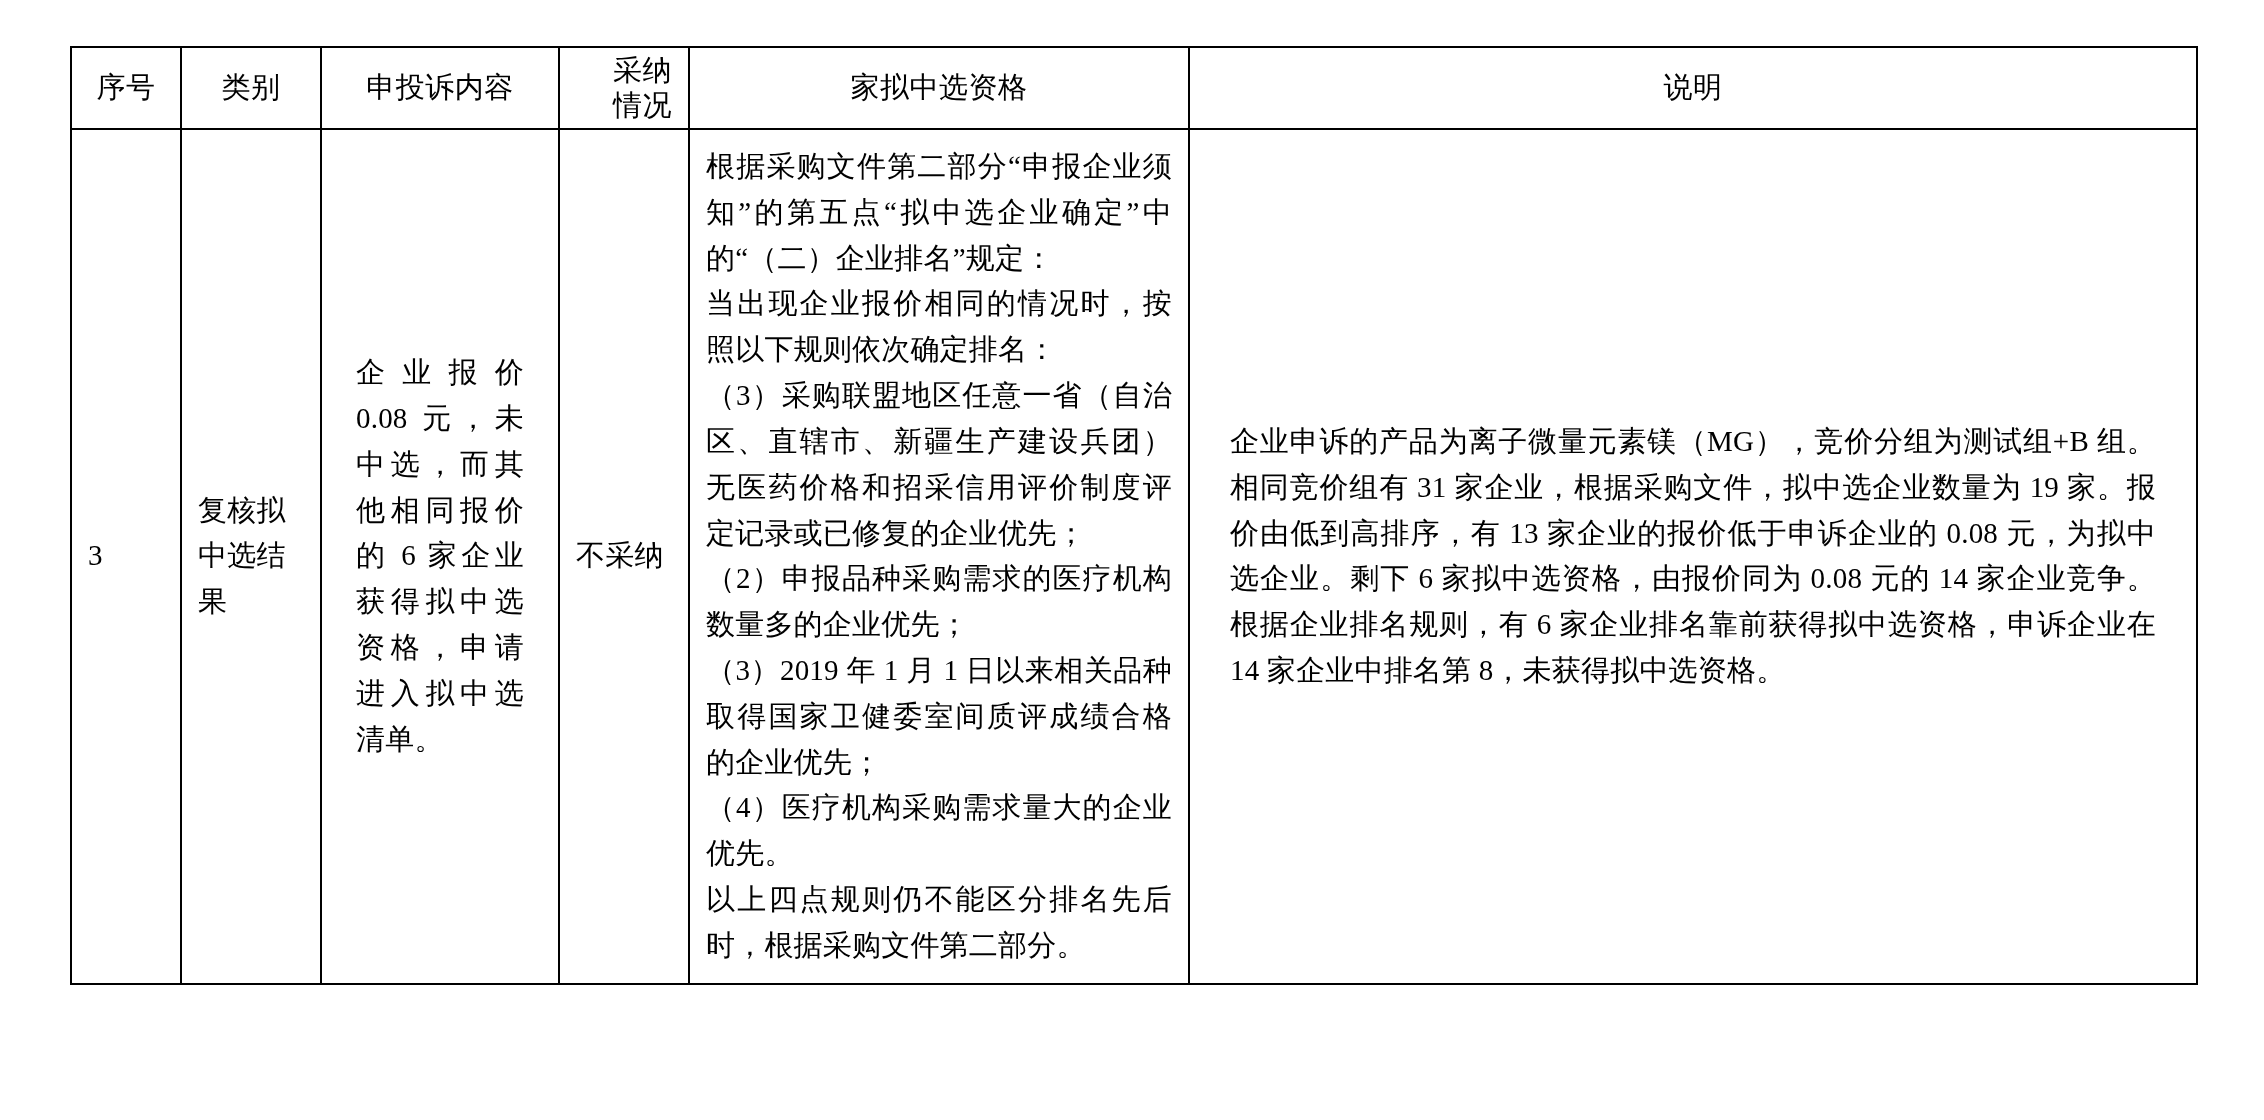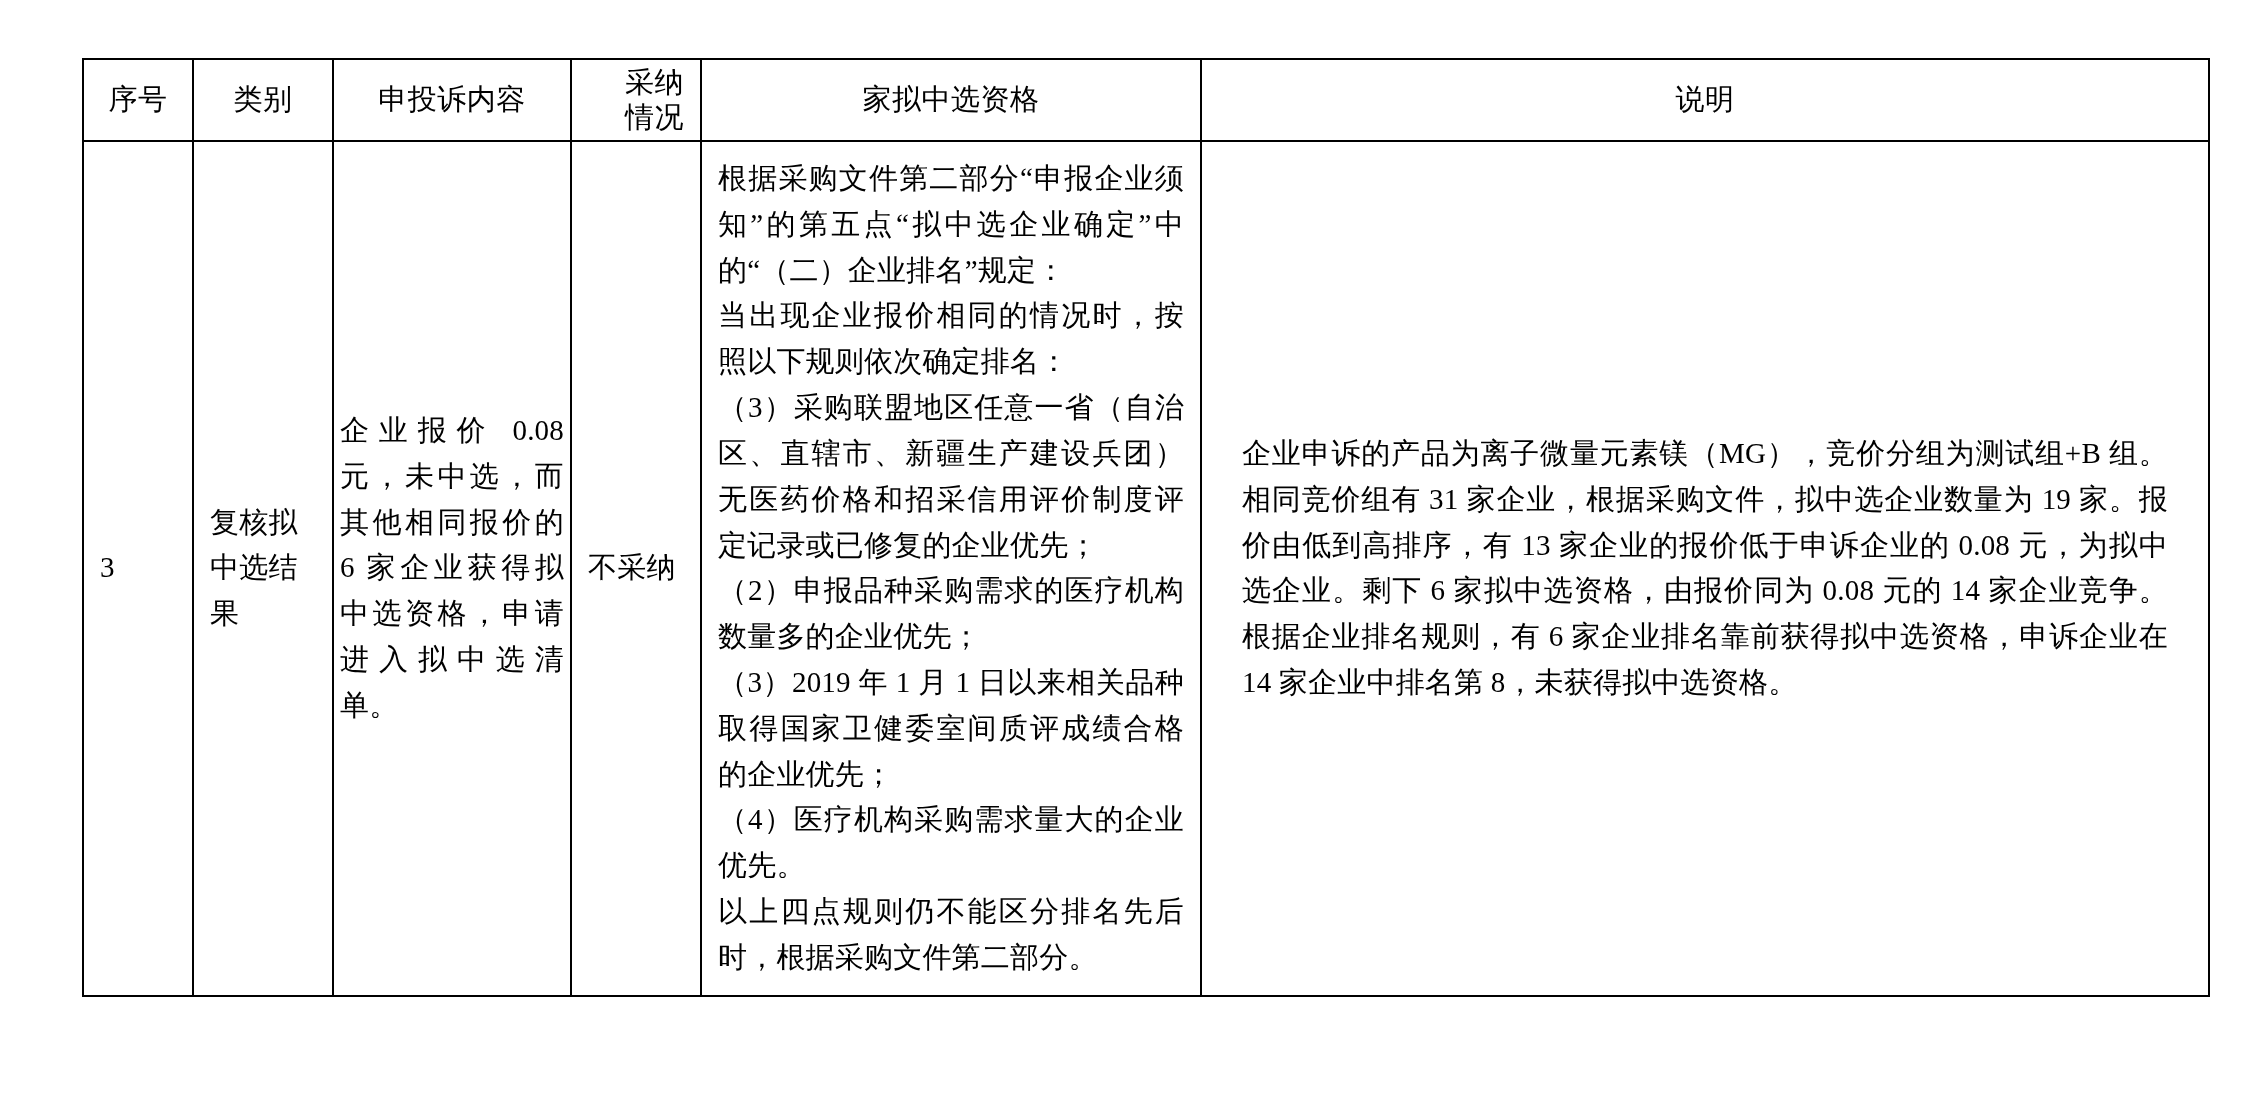--- a/index.html
+++ b/index.html
@@ -18,21 +18,21 @@
     position: relative;
     width: 2264px;
     height: 1120px;
     box-sizing: border-box;
     padding: 46px 70px 0 70px;
   }
   table.doc-table {
     border-collapse: collapse;
     table-layout: fixed;
     width: 2126px;
-    margin: 12px;
+    margin: 0;
   }
   table.doc-table td,
   table.doc-table th {
     border: 2px solid #000000;
     padding: 0;
     vertical-align: middle;
     font-weight: normal;
   }
   thead th {
     height: 80px;
@@ -68,21 +68,21 @@
     text-align: justify;
     text-justify: inter-ideograph;
   }
   .vmid {
     vertical-align: middle;
   }
   .vtop {
     vertical-align: top;
   }
   td.c-complaint-cell .pad-box {
-    padding: 14px 6px;
+    padding: 14px 34px;
   }
   .doc-para {
     margin: 0;
   }
   .hdr-two-line {
     display: block;
     line-height: 1.2;
     padding-left: 37px;
   }
 </style>

